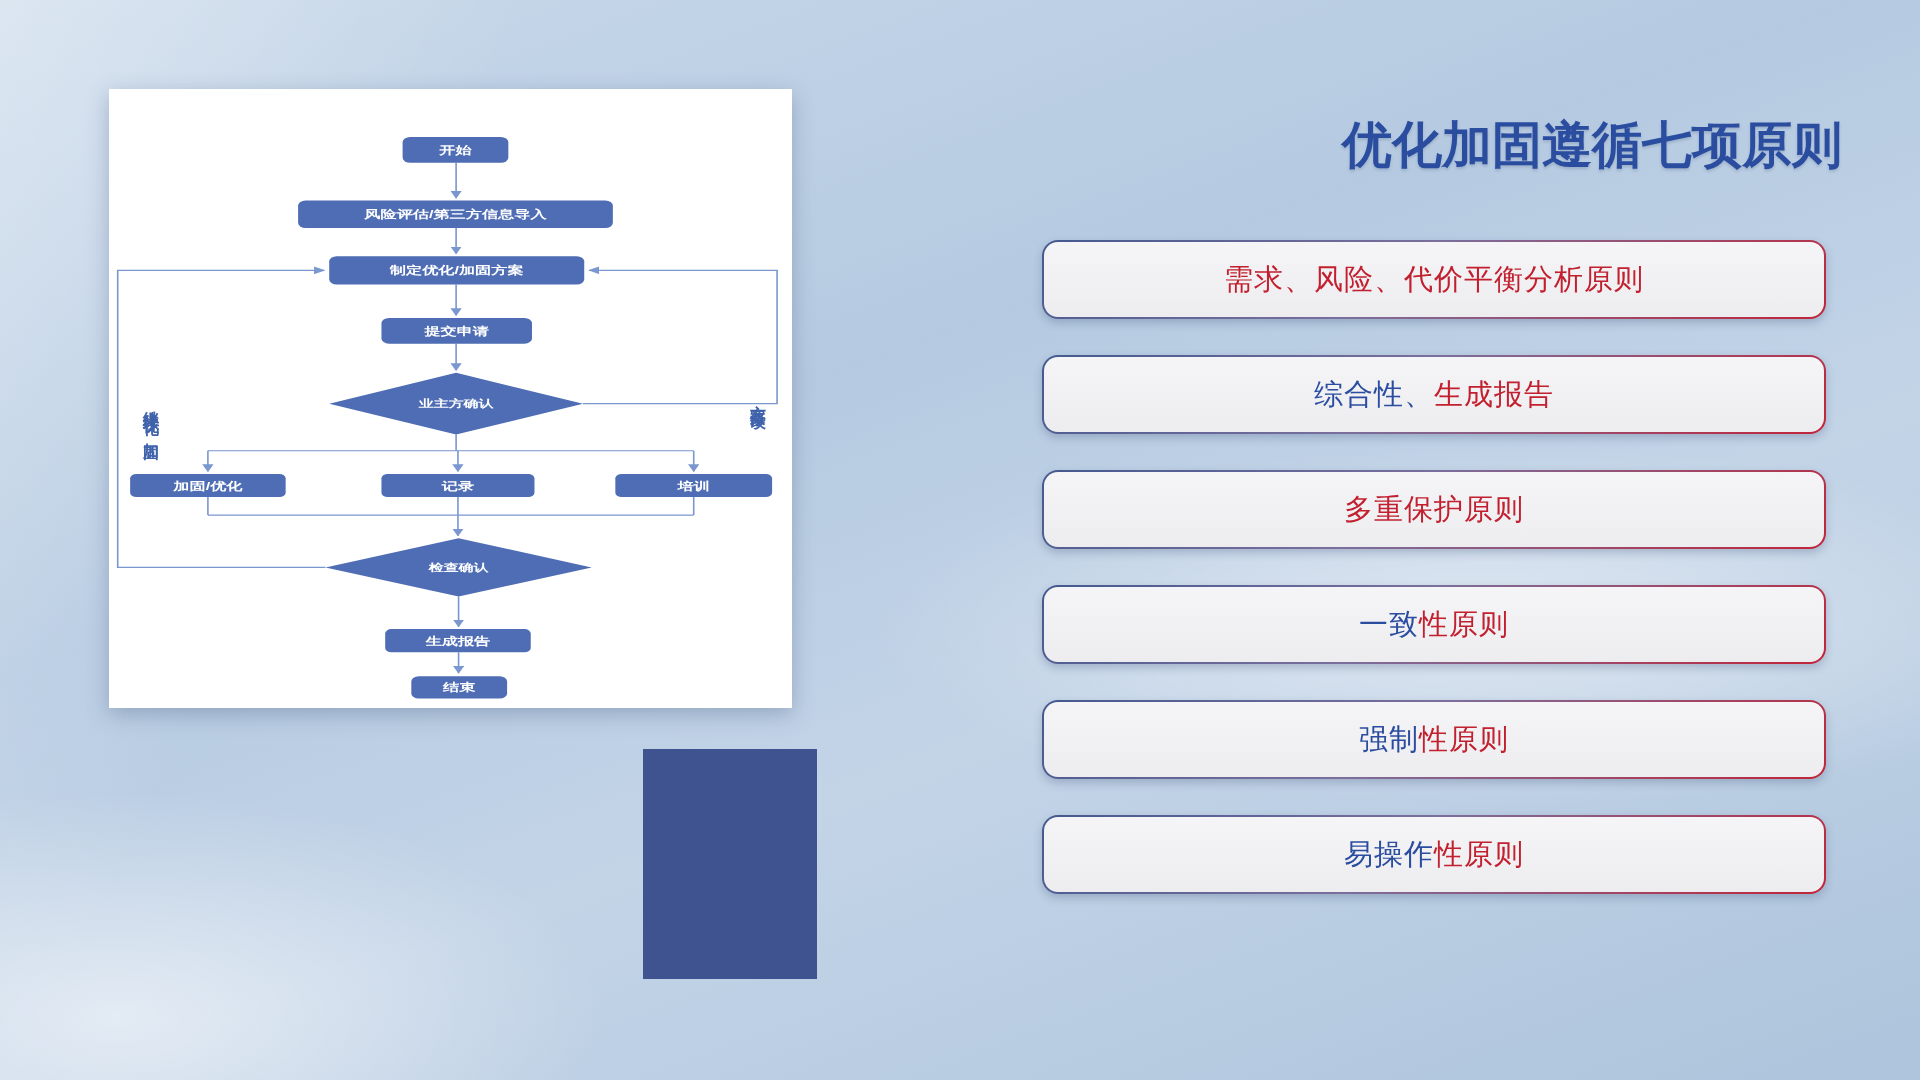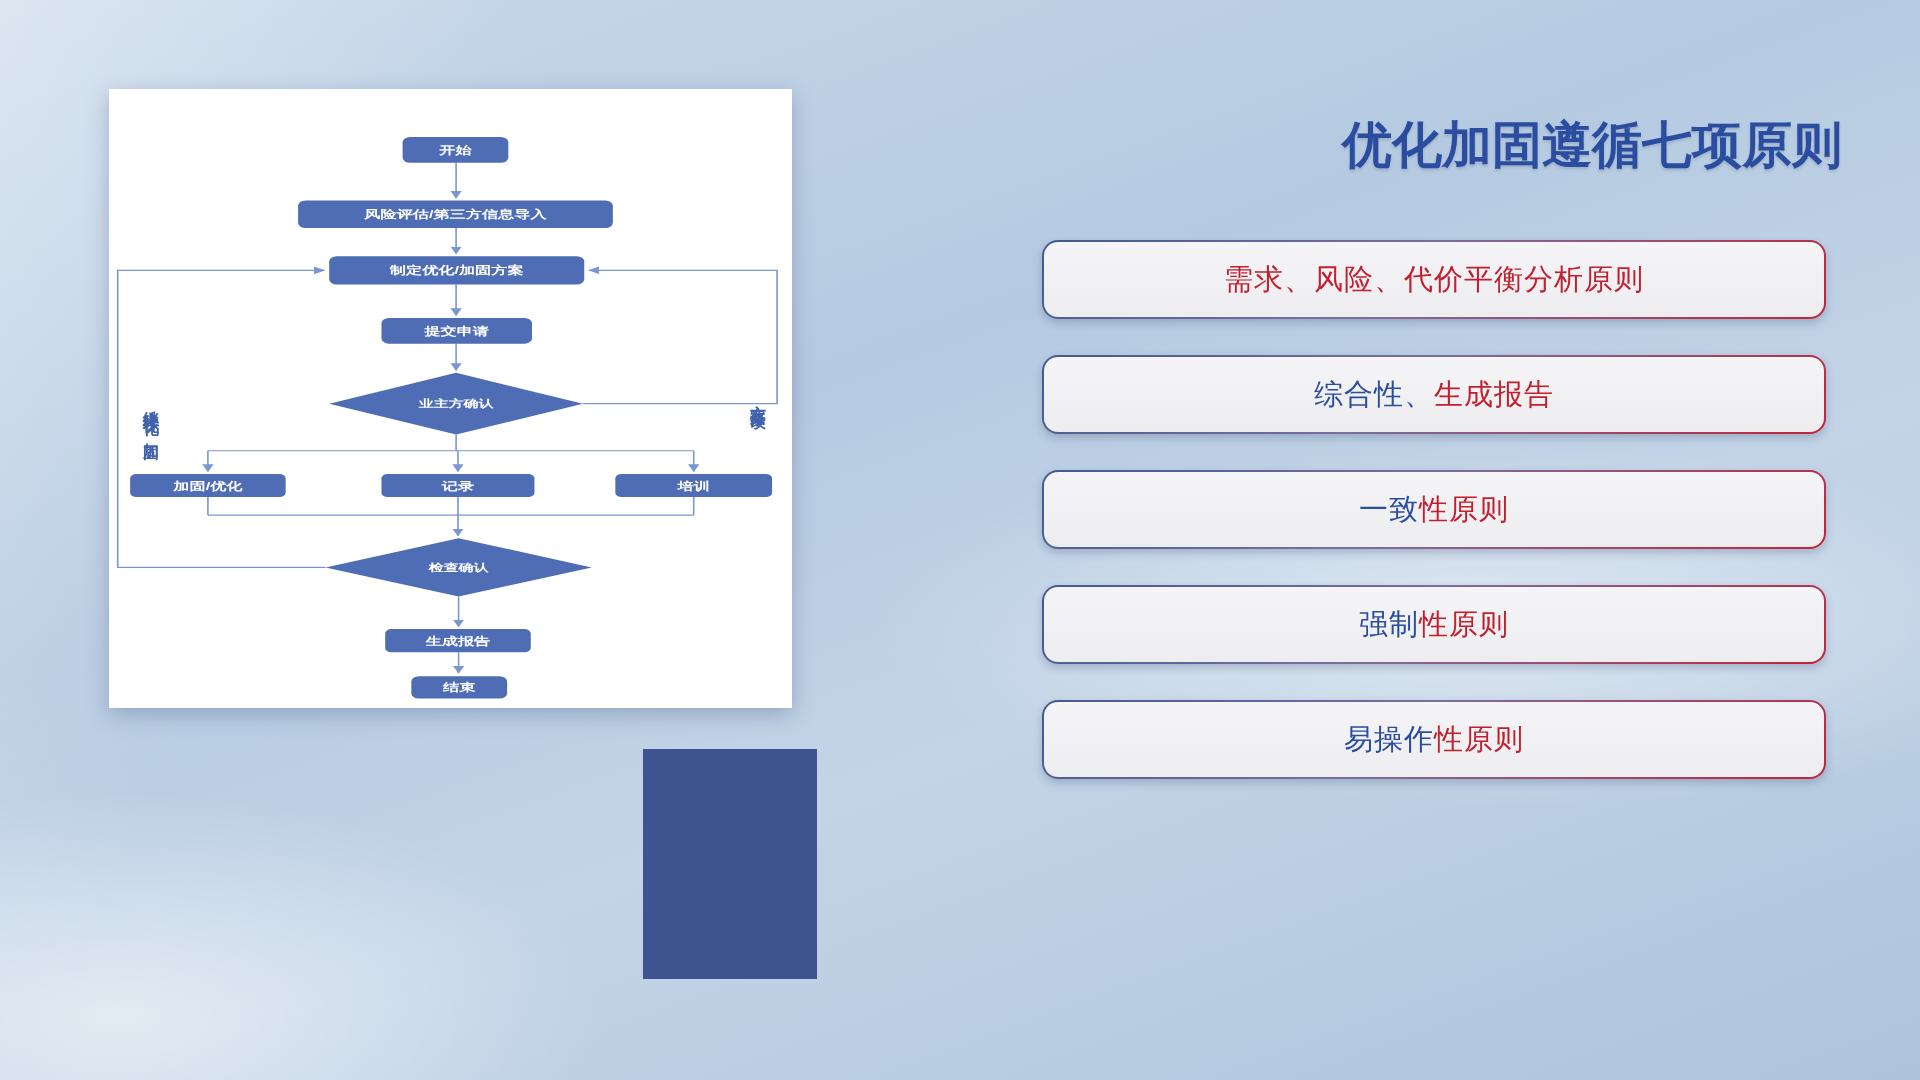--- a/index.html
+++ b/index.html
@@ -205,20 +205,24 @@
   <div class="principles">
     <div class="principle">
       <span class="p-blue"></span>
         <span class="p-red">需求、风险、代价平衡分析原则</span>
     </div>
     <div class="principle">
       <span class="p-blue">综合性、</span>
         <span class="p-red">生成报告</span>
     </div>
     <div class="principle">
+      <span class="p-blue"></span>
+        <span class="p-red">多重保护原则</span>
+    </div>
+    <div class="principle">
       <span class="p-blue">一致</span>
         <span class="p-red">性原则</span>
     </div>
     <div class="principle">
       <span class="p-blue">强制</span>
         <span class="p-red">性原则</span>
     </div>
     <div class="principle">
       <span class="p-blue">易操作</span>
         <span class="p-red">性原则</span>

